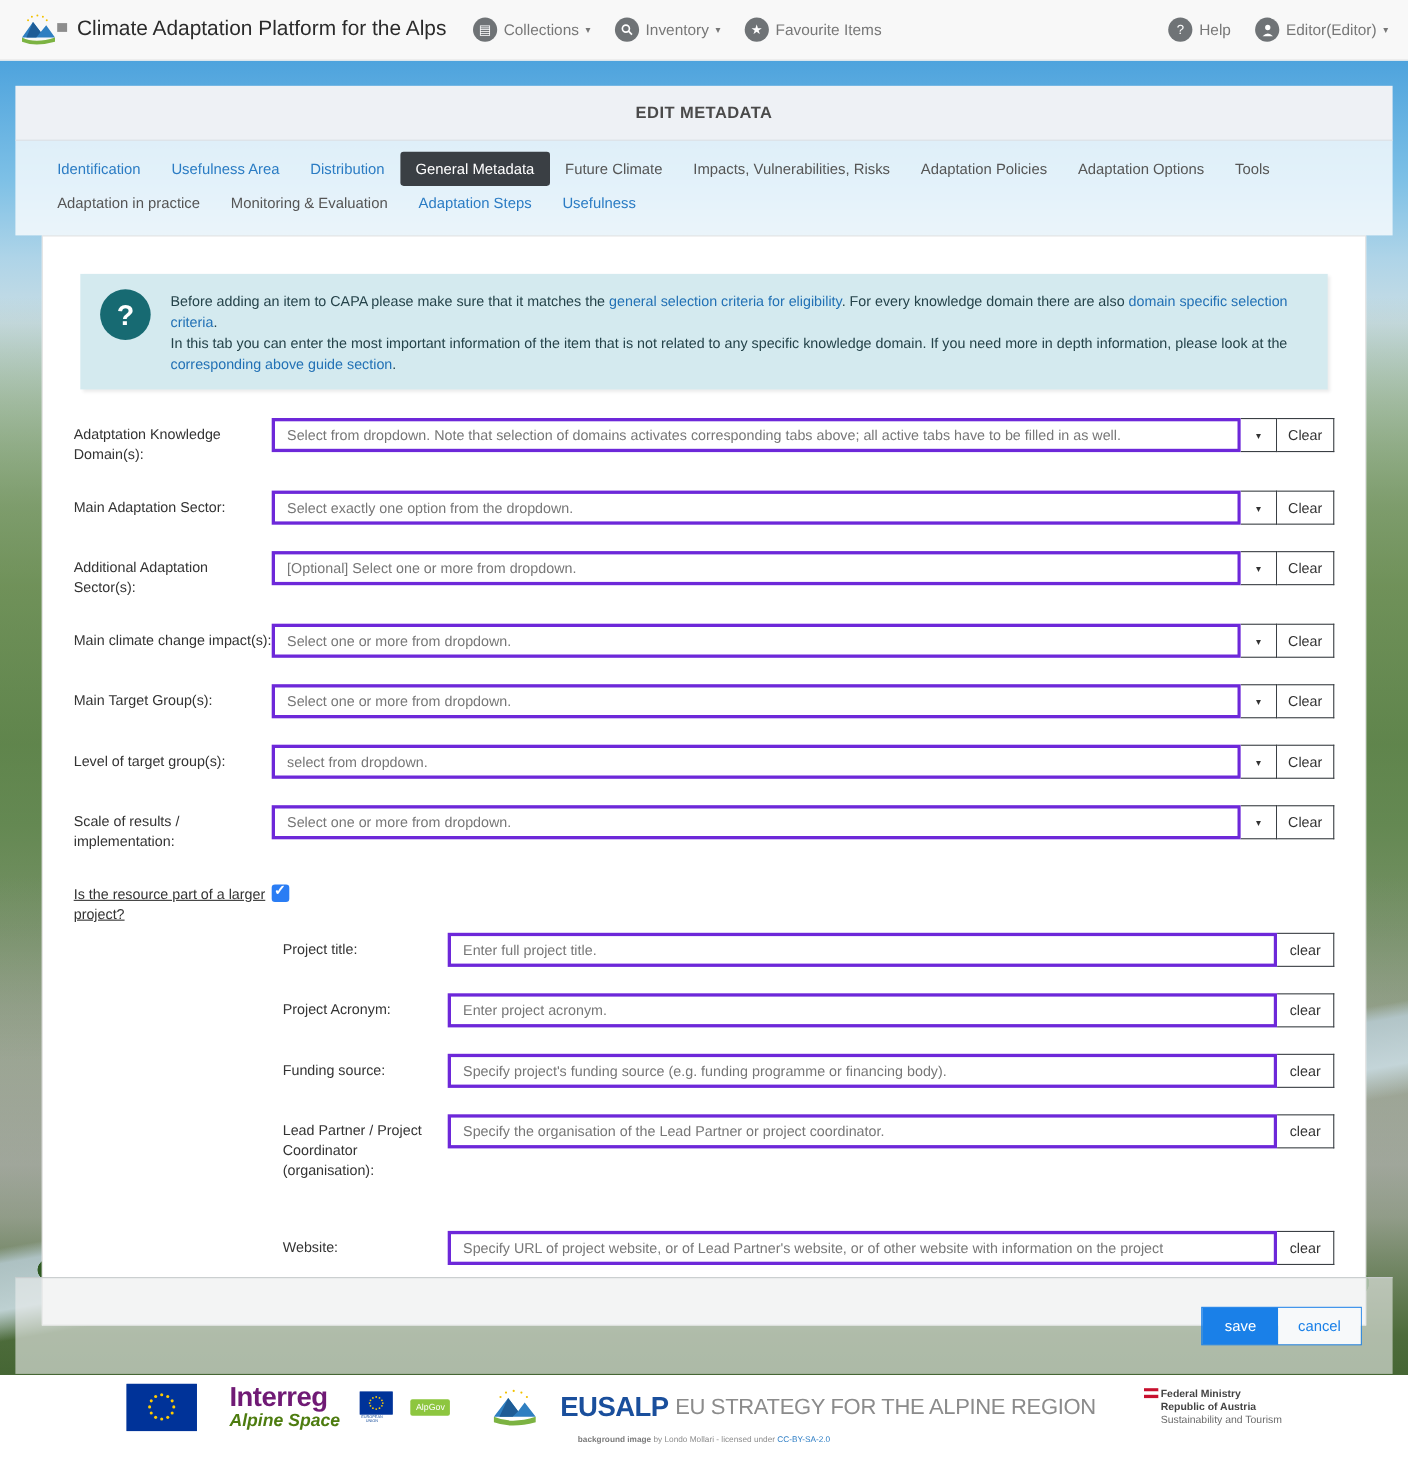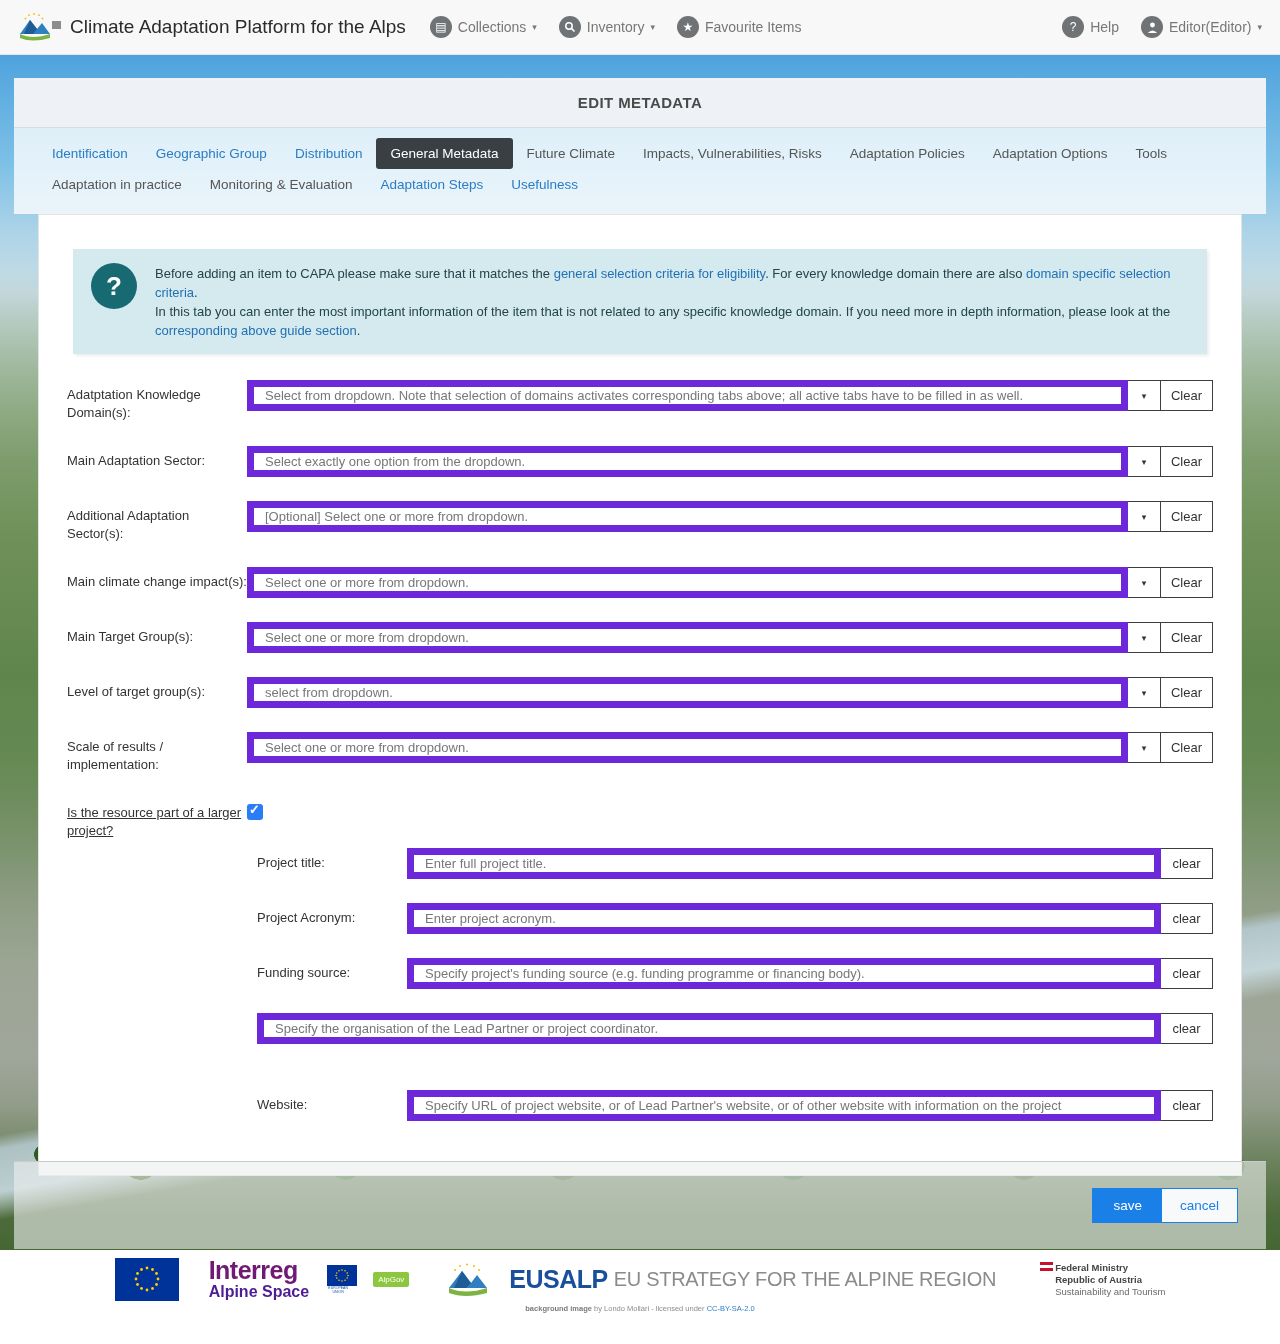--- a/index.html
+++ b/index.html
@@ -96,21 +96,21 @@
   .info-txt{ font-size:13px; line-height:19px; color:#25434a; padding-top:1px; }
   .info-txt a{ color:#2271b5; text-decoration:none; }
 
   
   .form{ padding:26px 28px 0 28px; }
   .row{ display:flex; align-items:flex-start; margin-bottom:24px; }
   .lbl{ width:180px; font-size:13px; color:#333; line-height:18px; padding-top:6px; flex:none; }
   .lbl.sub{ width:150px; }
   .ctrl{ display:flex; align-items:stretch; flex:1; }
   .fake-input{
-    flex:1; height:31px; border:7px solid #6d28d9; background:#fff;
+    flex:1; height:31px; border:3px solid #6d28d9; background:#fff;
     display:flex; align-items:center; padding:0 11px;
     font-size:13px; color:#777;
   }
   .dd-btn{
     width:33px; border:1px solid #3a3f44; border-left:none; background:#fff;
     display:flex; align-items:center; justify-content:center; cursor:pointer;
     font-size:9px; color:#333;
   }
   .clear-btn{
     min-width:52px; border:1px solid #3a3f44; border-left:none; background:#fff;
@@ -144,21 +144,21 @@
   #footer{
     position:absolute; left:0; top:1250px; width:1280px; height:94px;
     background:#fff; z-index:25;
   }
   .logos{ display:flex; align-items:center; justify-content:center; gap:0; padding-top:8px; }
   .eu-flag{
     width:64px; height:43px; background:#003399; position:relative; margin-right:30px;
   }
   .interreg{ margin-right:14px; }
   .interreg .i1{ color:#701a75; font-size:25px; font-weight:bold; letter-spacing:-.5px; line-height:25px; }
-  .interreg .i2{ color:#4c1d95; font-size:16px; font-weight:bold; line-height:18px; }
+  .interreg .i2{ color:#4d7c0f; font-size:16px; font-weight:bold; line-height:18px;font-style:italic; }
   .eu-small{ width:30px; height:21px; background:#003399; position:relative; margin-right:3px; }
   .eu-small-cap{ font-size:3.5px; color:#1a4f9c; text-align:center; width:40px; margin-right:10px; }
   .alpgov{ background:#8dc63f; color:#fff; font-size:8px; padding:3px 5px; border-radius:2px; margin-right:38px; }
   .eusalp-mark{ width:54px; height:36px; position:relative; margin-right:8px; }
   .eusalp-name{ color:#1a4f9c; font-size:25px; font-weight:bold; letter-spacing:-.5px; }
   .eusalp-sub{ color:#8b8b8b; font-size:20px; letter-spacing:-.3px; margin-left:6px; }
   .austria{ margin-left:44px; display:flex; align-items:flex-start; gap:2px; }
   .at-flag{ width:13px; height:14px; }
   .at-flag i{ display:block; height:3px; }
   .austria-txt{ font-size:9.5px; line-height:12px; color:#6b6b6b; }
@@ -236,21 +236,21 @@
 
 <div id="page">
 
   <div id="page-head">
     <span id="page-title">EDIT METADATA</span>
   </div>
 
   <div id="tabbar">
     <div class="tabrow">
       <div class="tab">Identification</div>
-      <div class="tab">Geographic Group</div>
+      <div class="tab">Usefulness Area</div>
       <div class="tab">Distribution</div>
       <div class="tab active">General Metadata</div>
       <div class="tab muted">Future Climate</div>
       <div class="tab muted">Impacts, Vulnerabilities, Risks</div>
       <div class="tab muted">Adaptation Policies</div>
       <div class="tab muted">Adaptation Options</div>
       <div class="tab muted">Tools</div>
     </div>
     <div class="tabrow">
       <div class="tab muted">Adaptation in practice</div>
@@ -360,20 +360,21 @@
 
       <div class="row indent">
         <div class="lbl sub">Funding source:</div>
         <div class="ctrl">
           <div class="fake-input">Specify project's funding source (e.g. funding programme or financing body).</div>
           <div class="clear-btn lower">clear</div>
         </div>
       </div>
 
       <div class="row indent" style="margin-bottom:46px;">
+        <div class="lbl sub">Lead Partner / Project Coordinator (organisation):</div>
         <div class="ctrl">
           <div class="fake-input">Specify the organisation of the Lead Partner or project coordinator.</div>
           <div class="clear-btn lower">clear</div>
         </div>
       </div>
 
       <div class="row indent">
         <div class="lbl sub">Website:</div>
         <div class="ctrl">
           <div class="fake-input">Specify URL of project website, or of Lead Partner's website, or of other website with information on the project</div>

